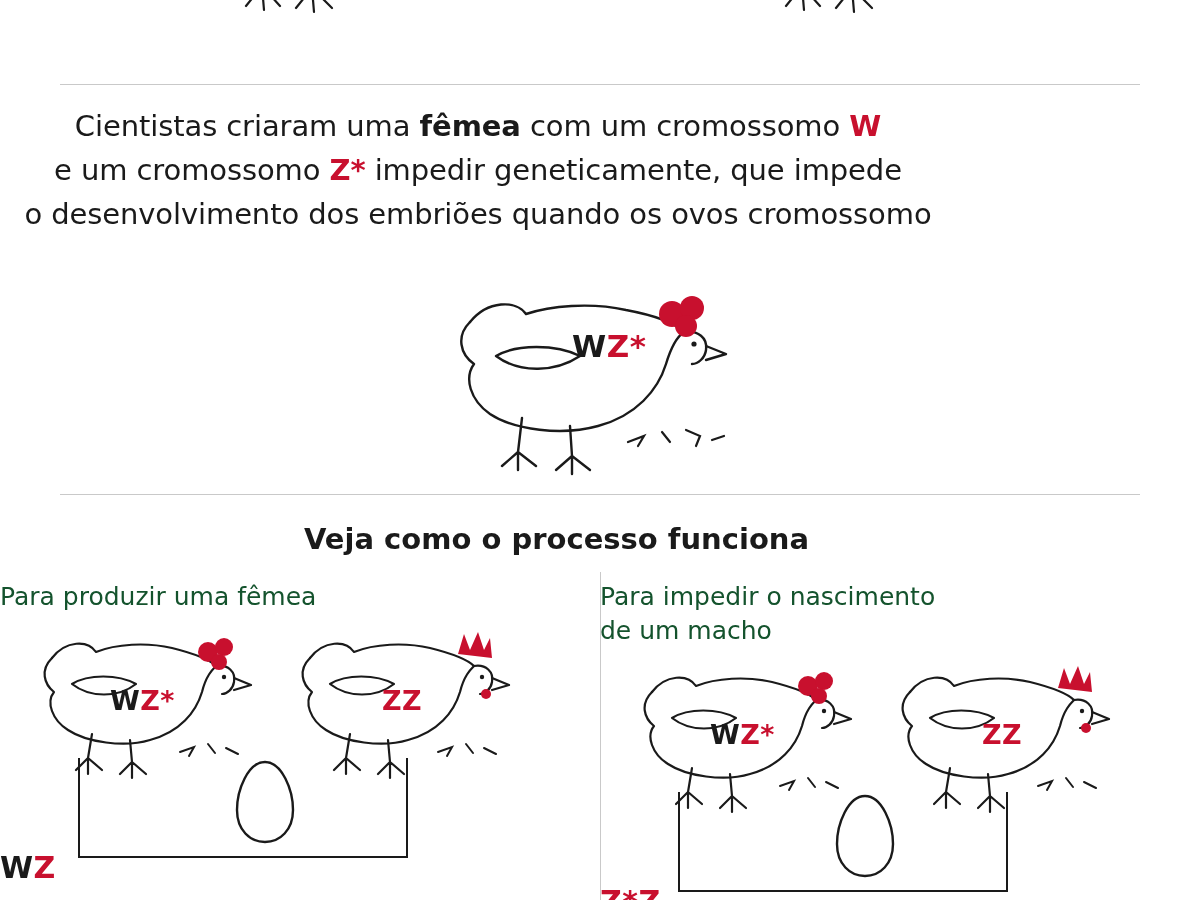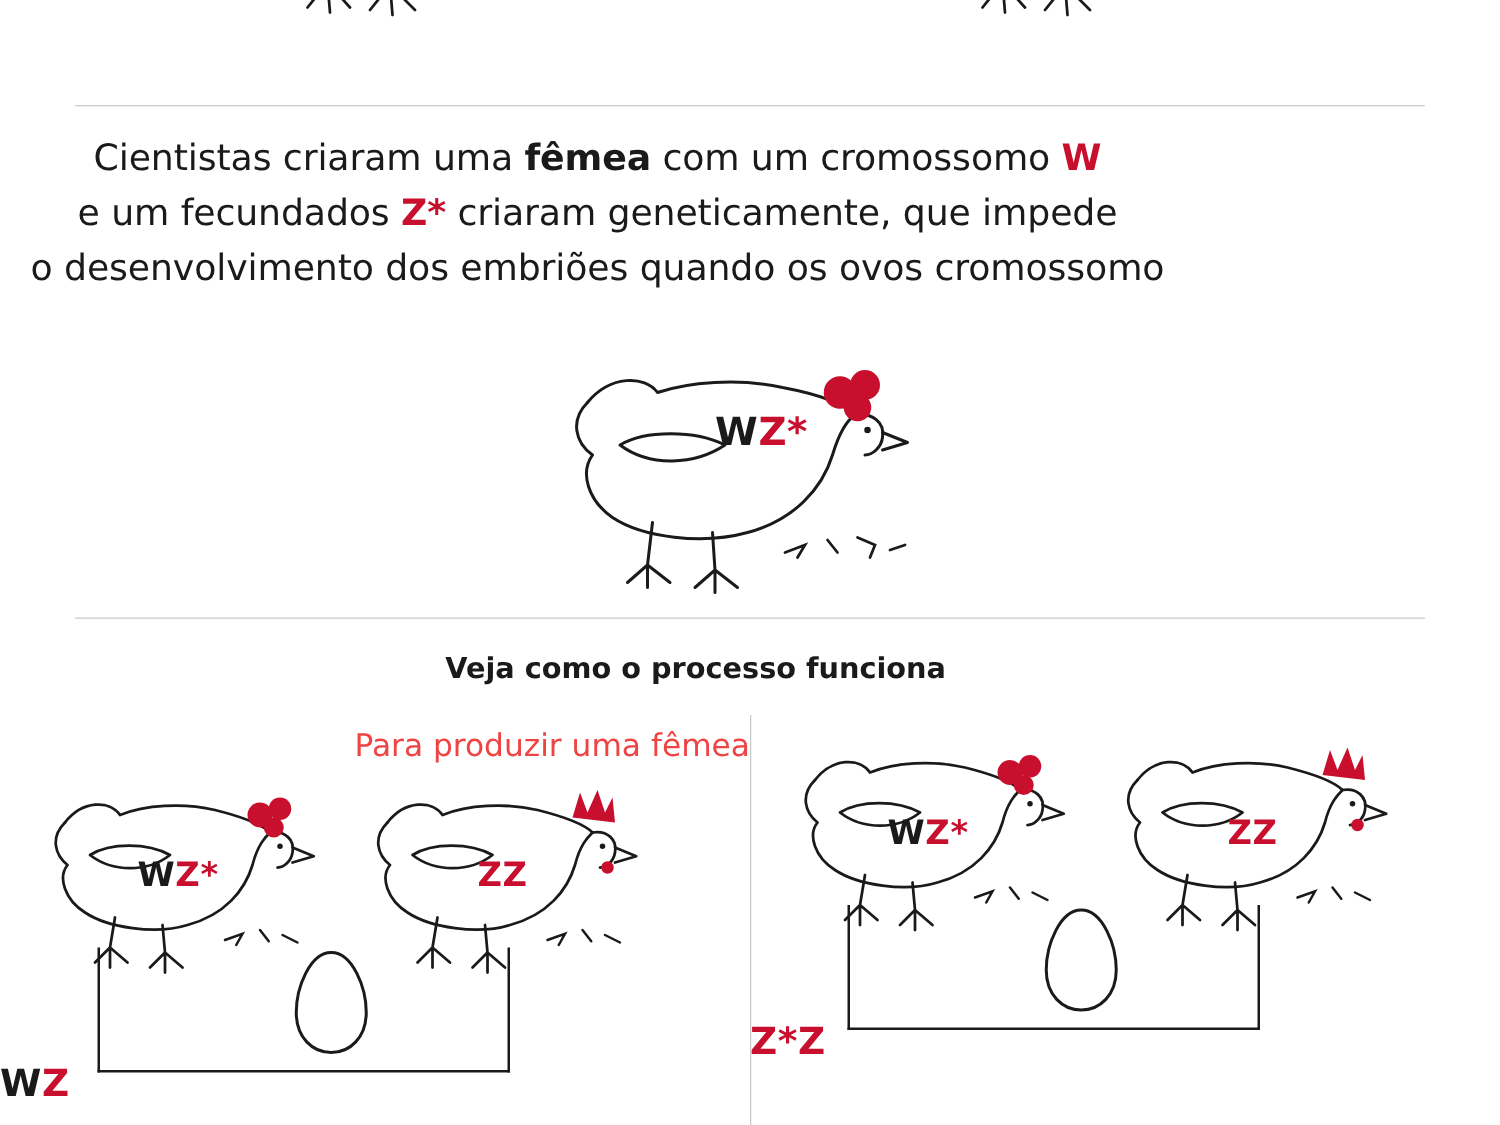--- a/index.html
+++ b/index.html
@@ -76,21 +76,21 @@
   .big-hen-label .w { color: #1a1a1a; }
   .big-hen-label .z { color: #c8102e; }
 
   
   .section-title {
     position: absolute;
     top: 522px;
     left: 0;
     width: 1113px;
     text-align: center;
-    font-size: 23px;
+    font-size: 29px;
     font-weight: 700;
     color: #1a1a1a;
   }
 
   
   .col-divider {
     position: absolute;
     left: 600px;
     top: 572px;
     width: 1px;
@@ -98,24 +98,24 @@
     background: #c9c9c9;
   }
   .col {
     position: absolute;
     top: 580px;
     width: 600px;
   }
   #col-left { left: 0; }
   #col-right { left: 600px; }
   .col-title {
-    text-align: right;
+    text-align: left;
     font-size: 25px;
     line-height: 34px;
-    color: #ef4444;
+    color: #14532d;
   }
   .pair {
     position: relative;
     margin-top: 14px;
     height: 260px;
   }
   .hen-slot {
     position: absolute;
     top: 0;
     width: 250px;
@@ -225,21 +225,21 @@
     </div>
   </div>
 
   <div class="divider" id="divider-top"></div>
 
   <div class="intro">
     <div>
       <span>Cientistas criaram uma </span><b>fêmea</b><span> com um cromossomo </span><span class="red">W</span>
     </div>
     <div>
-      <span>e um fecundados </span><span class="red">Z*</span><span> criaram geneticamente, que impede</span>
+      <span>e um cromossomo </span><span class="red">Z*</span><span> impedir geneticamente, que impede</span>
     </div>
     <div>o desenvolvimento dos embriões quando os ovos cromossomo</div>
   </div>
 
   <div class="big-hen">
     <svg width="360" height="200" viewBox="0 0 360 200" aria-hidden="true">
       <g fill="none" stroke="#1a1a1a" stroke-width="2.4" stroke-linecap="round" stroke-linejoin="round">
 
         <path d="M40 42 C58 20 86 20 96 34 C120 26 160 22 196 30 C228 36 246 44 254 52"></path>
         <path d="M40 42 C26 56 30 74 44 84 C34 98 40 120 60 134 C84 150 132 156 168 146 C206 136 228 110 236 84 C242 64 248 56 254 52"></path>
@@ -350,20 +350,24 @@
         </svg>
       </div>
 
       <div class="offspring">
         <span class="w">W</span><span class="z">Z</span>
       </div>
     </div>
   </div>
 
   <div class="col" id="col-right">
+    <div class="col-title">
+      <div>Para impedir o nascimento</div>
+      <div>de um macho</div>
+    </div>
     <div class="pair">
 
       <div class="hen-slot left">
         <svg width="250" height="150" viewBox="0 0 250 150" aria-hidden="true">
           <g fill="none" stroke="#1a1a1a" stroke-width="2.2" stroke-linecap="round" stroke-linejoin="round">
             <path d="M22 30 C36 12 58 12 66 24 C86 16 116 14 142 20 C166 26 180 32 186 38"></path>
             <path d="M22 30 C10 42 14 56 24 64 C16 74 22 92 38 102 C56 114 94 120 120 112 C150 104 166 84 172 64 C176 48 182 42 186 38"></path>
             <path d="M42 56 C58 46 88 46 106 56 C88 70 60 70 42 56Z"></path>
             <path d="M186 38 C198 36 206 44 204 54 C203 61 197 66 192 66"></path>
             <path d="M204 50 L221 57 L204 62"></path>

